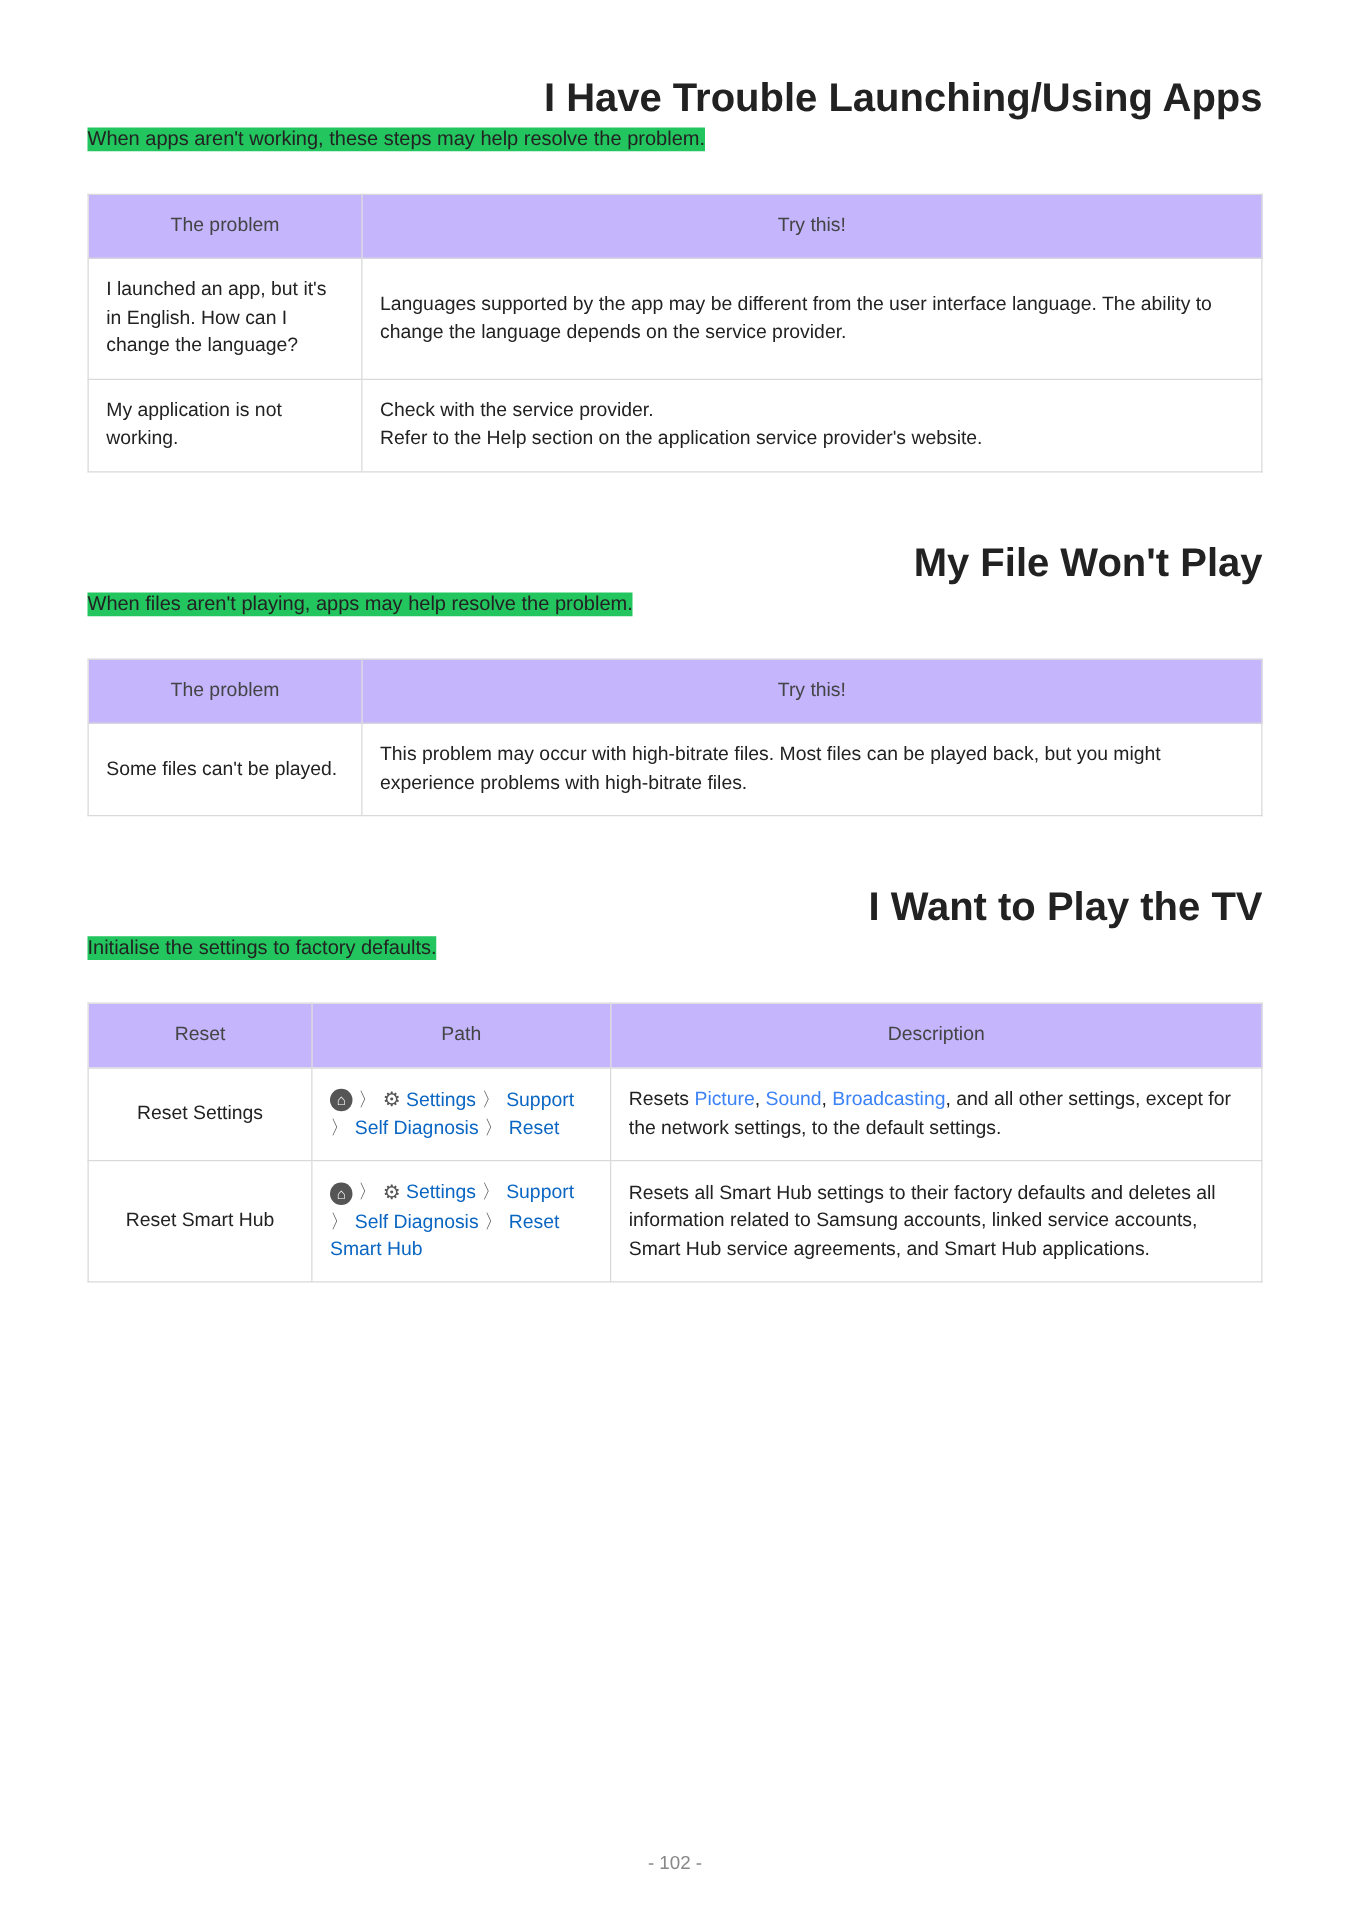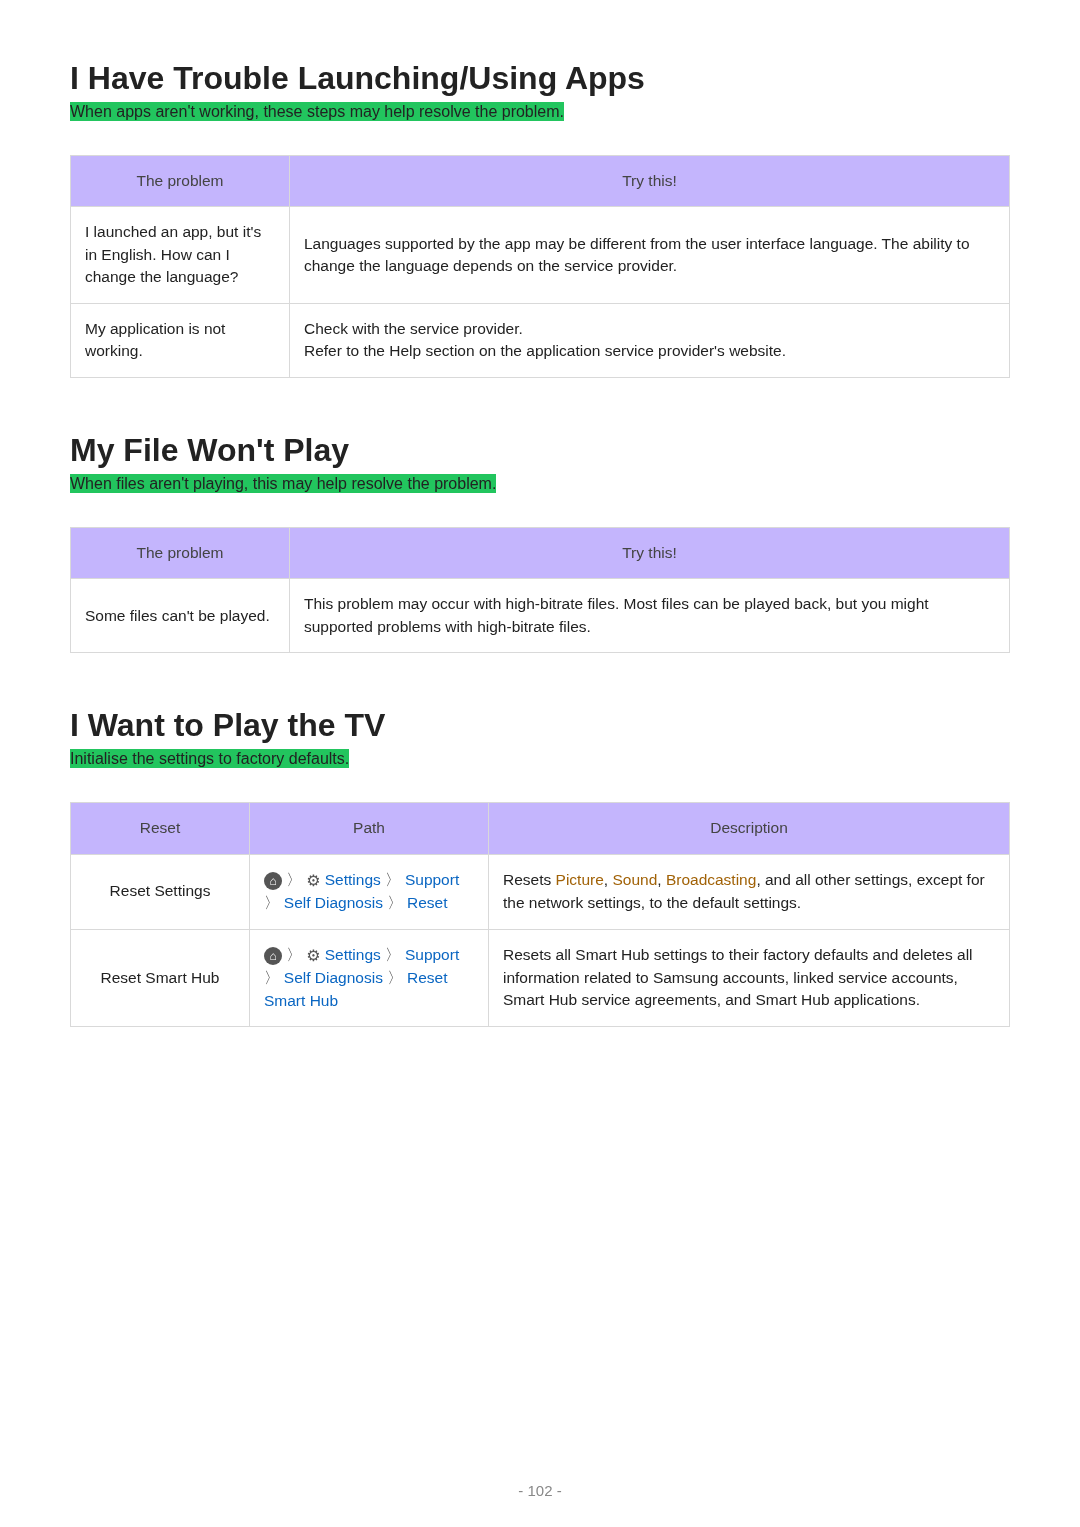--- a/index.html
+++ b/index.html
@@ -1,26 +1,26 @@
 <!DOCTYPE html>
 <html><head>
 <meta charset="utf-8">
 <style>
   html,body{margin:0;padding:0;background:#fff;font-family:"Helvetica Neue",Arial,sans-serif;color:#222;}
   .page{width:1080px;min-height:1527px;box-sizing:border-box;padding:60px 70px 40px;position:relative;}
-  h1{font-size:32px;font-weight:600;margin:0 0 6px;}
+  h1{font-size:32px;font-weight:600;margin:0 0 6px;text-align:right;}
   .highlight{background:#22c55e;display:inline;padding:1px 0;}
   .subtitle{font-size:16px;margin:0 0 34px;}
   table{width:100%;border-collapse:collapse;margin-bottom:54px;}
   th,td{border:1px solid #d9d9d9;padding:14px 14px;font-size:15.5px;text-align:left;vertical-align:middle;line-height:1.45;}
   th{background:#c4b5fd;font-weight:400;color:#444;text-align:center;}
   .col-problem{width:190px;}
   .col-reset{width:150px;}
   .col-path{width:210px;}
-  .link{color:#a16207;}
+  .link{color:#3b82f6;}
   .path-text{color:#0a66c2;text-align:center;}
   .chev{color:#555;}
   .home-icon{display:inline-block;width:18px;height:18px;border-radius:50%;background:#555;color:#fff;font-size:12px;line-height:18px;text-align:center;vertical-align:middle;}
   .gear-icon{color:#555;font-size:16px;vertical-align:middle;}
   .center-cell{text-align:center;}
   .page-num{position:absolute;bottom:28px;left:0;width:100%;text-align:center;color:#888;font-size:15px;}
 </style>
 </head>
 <body>
 
@@ -40,30 +40,30 @@
     </tr>
     <tr>
       <td>My application is not working.</td>
       <td style="white-space:pre-line;">Check with the service provider.
 Refer to the Help section on the application service provider's website.</td>
     </tr>
   </tbody>
     </table>
 
   <h1>My File Won't Play</h1>
-  <p class="subtitle"><span class="highlight">When files aren't playing, this may help resolve the problem.</span></p>
+  <p class="subtitle"><span class="highlight">When files aren't playing, apps may help resolve the problem.</span></p>
   <table>
     <tbody>
         <tr>
       <th class="col-problem">The problem</th>
       <th>Try this!</th>
     </tr>
     <tr>
       <td>Some files can't be played.</td>
-      <td>This problem may occur with high-bitrate files. Most files can be played back, but you might supported problems with high-bitrate files.</td>
+      <td>This problem may occur with high-bitrate files. Most files can be played back, but you might experience problems with high-bitrate files.</td>
     </tr>
   </tbody>
     </table>
 
   <h1>I Want to Play the TV</h1>
   <p class="subtitle"><span class="highlight">Initialise the settings to factory defaults.</span></p>
   <table>
     <tbody>
         <tr>
       <th class="col-reset">Reset</th>

